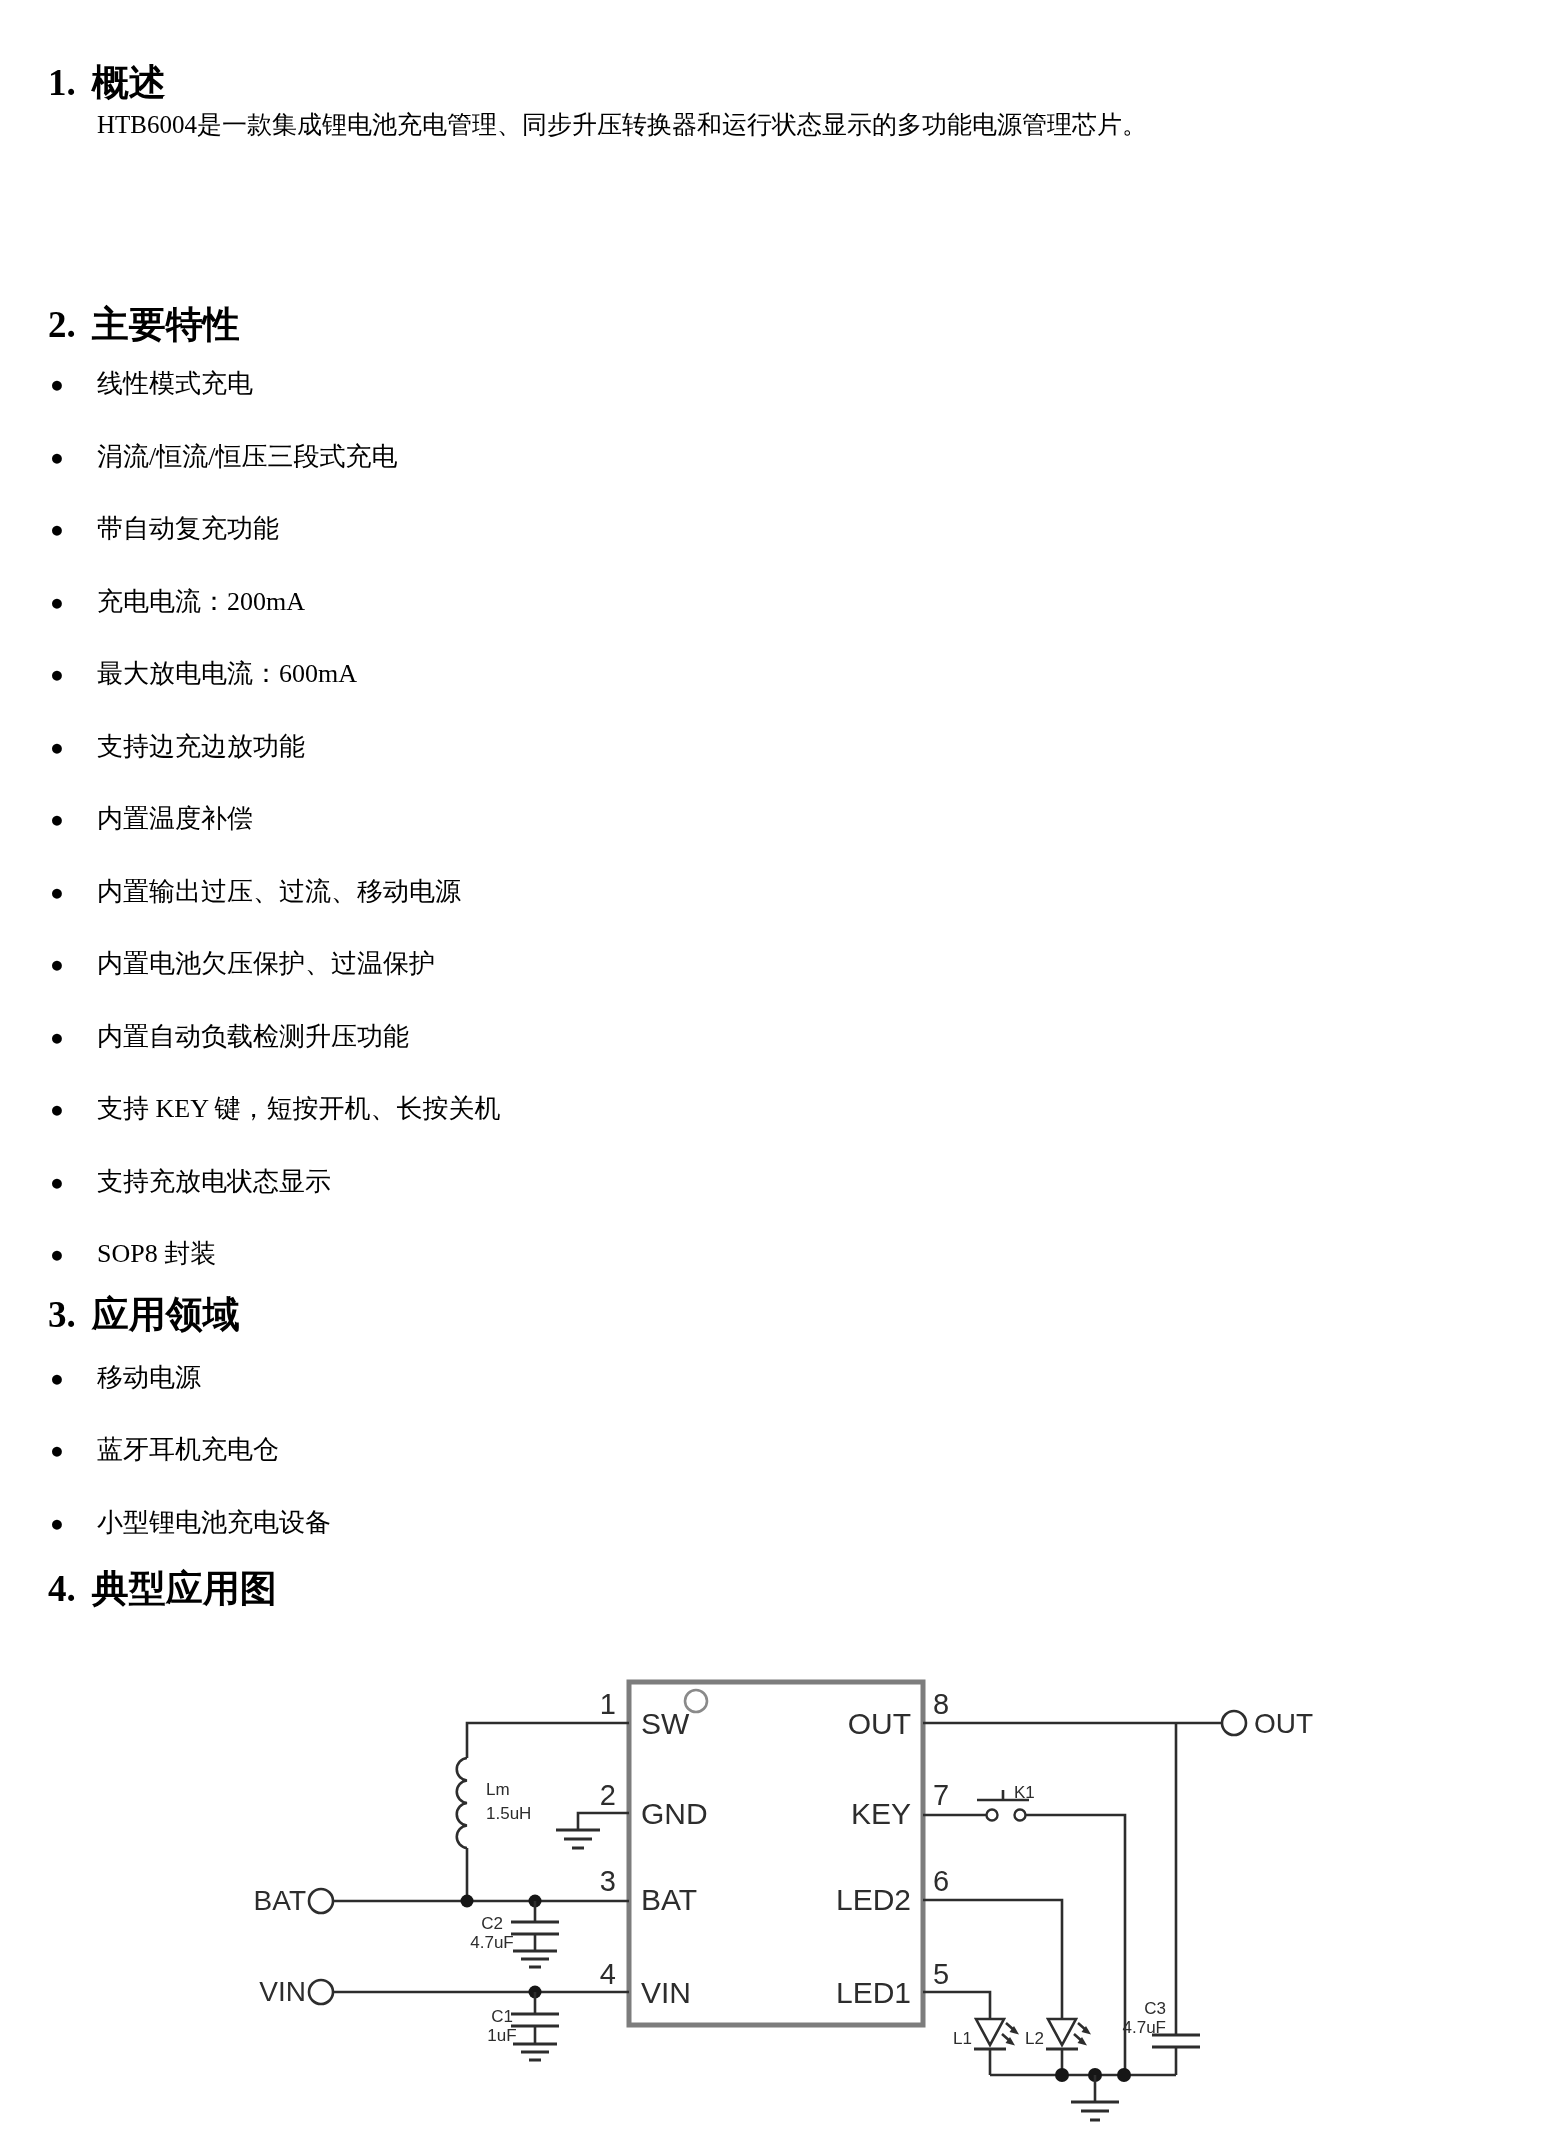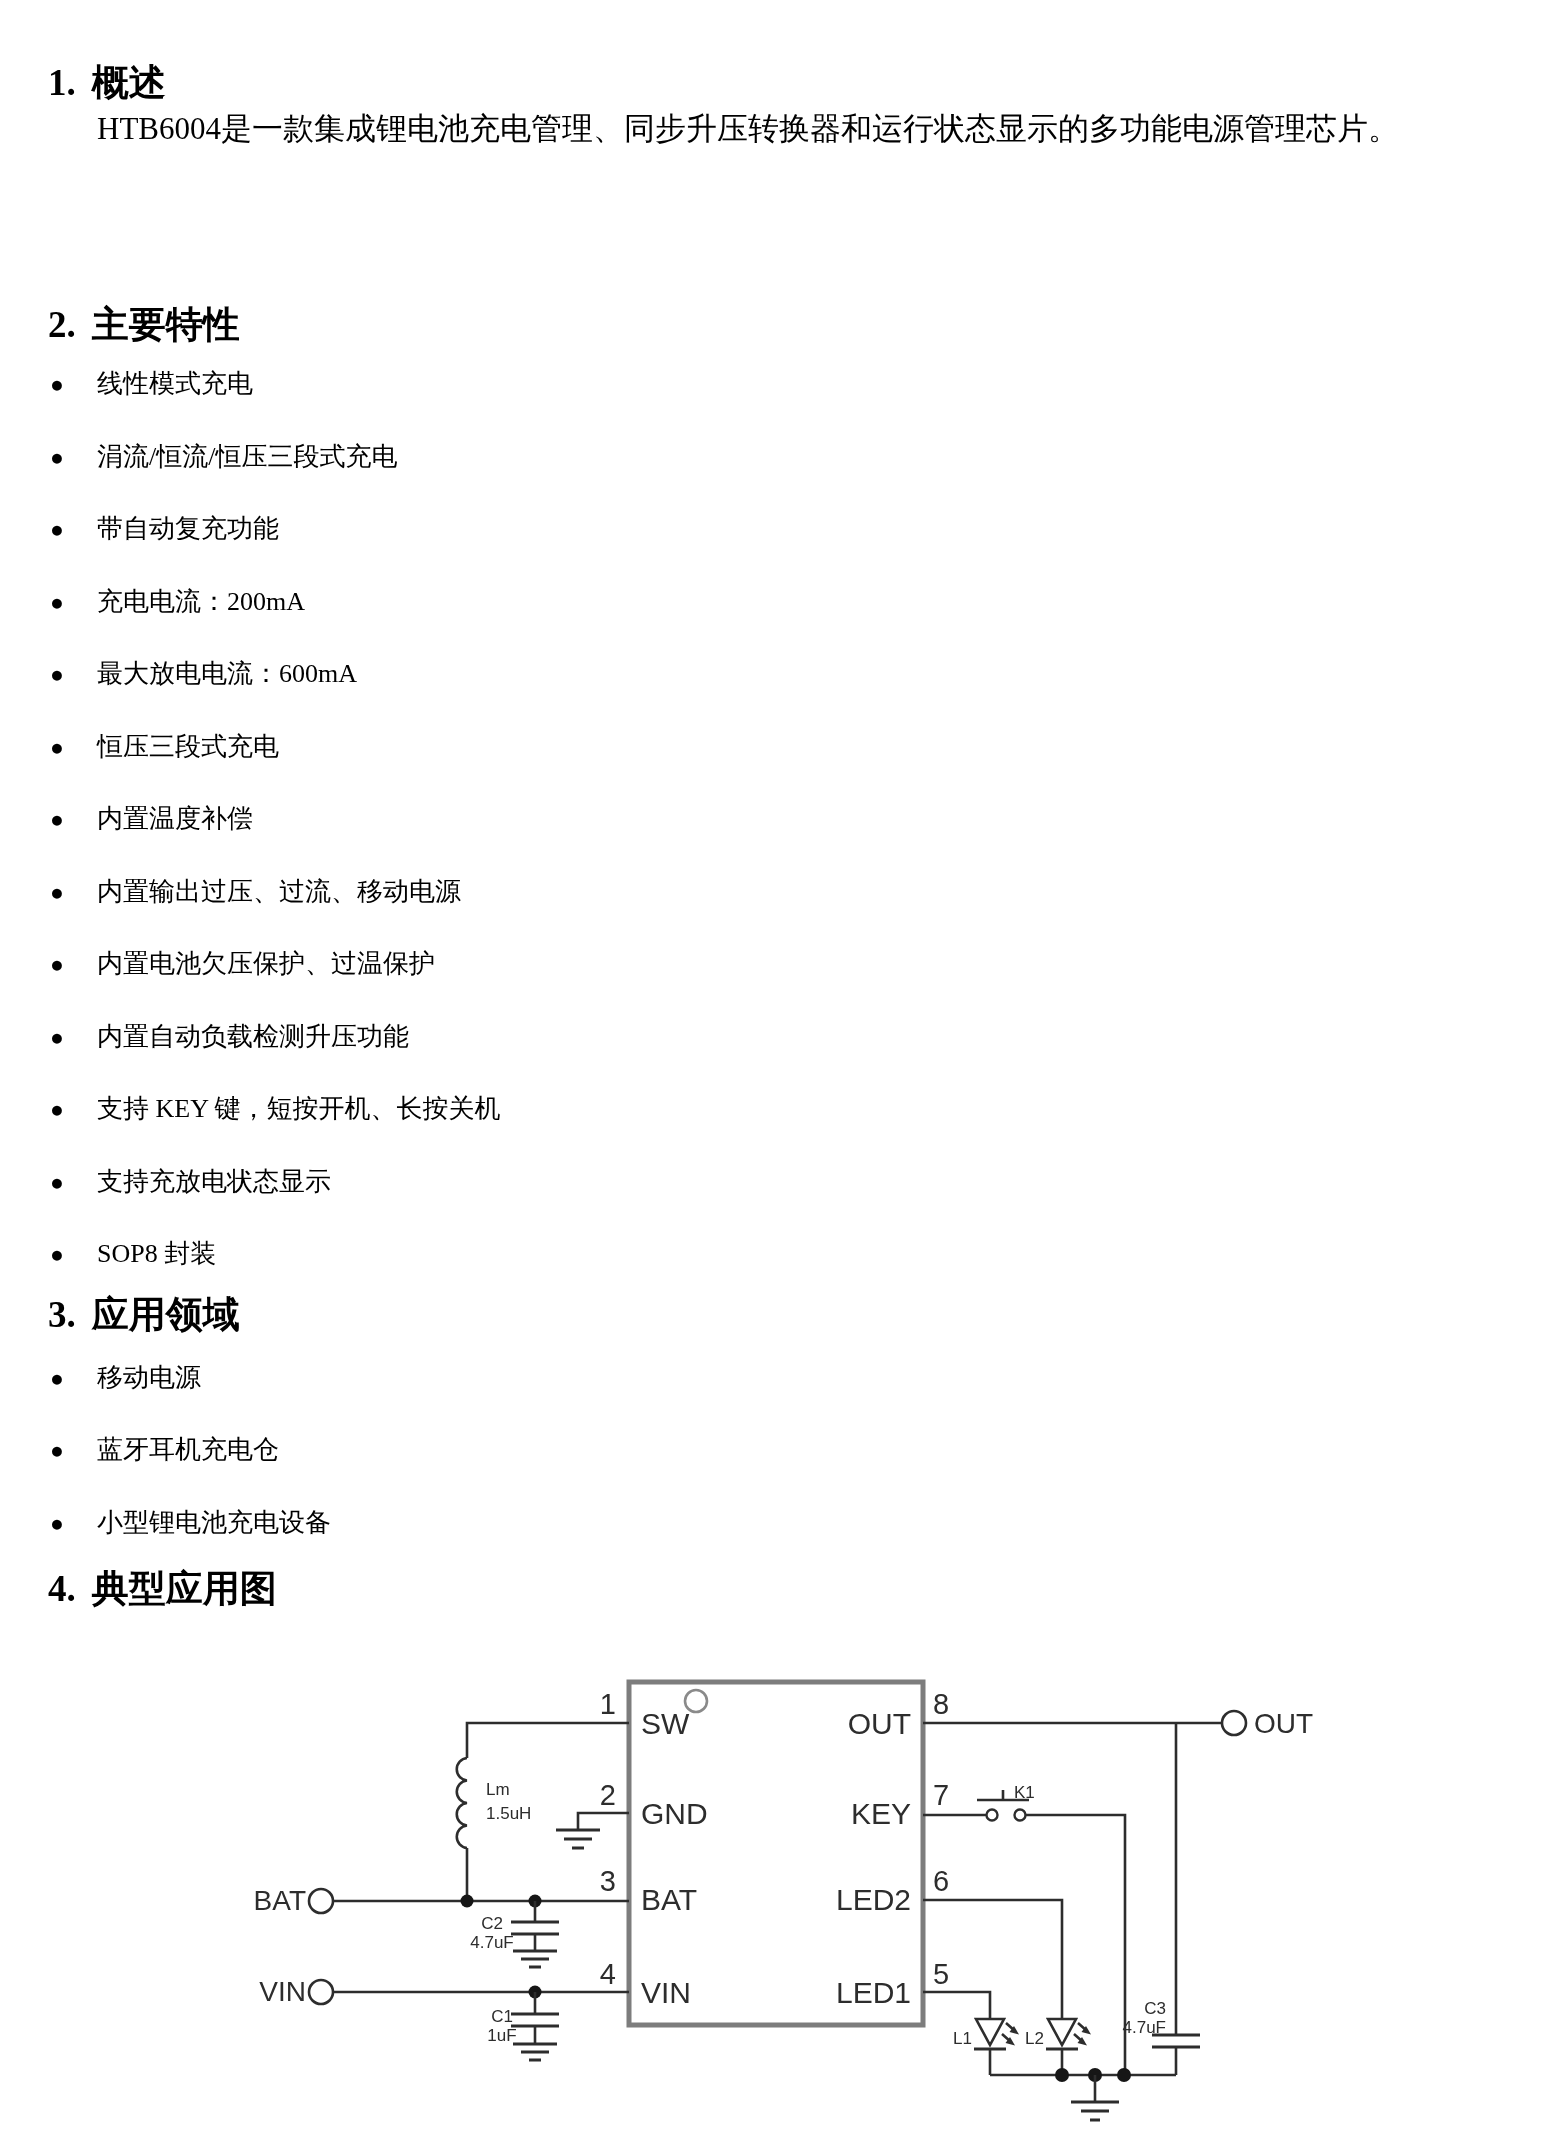--- a/index.html
+++ b/index.html
@@ -1,20 +1,20 @@
 <!DOCTYPE html>
 <html><head>
 <meta charset="utf-8">
 <style>
   html,body{margin:0;padding:0;background:#fff;}
   .page{position:relative;width:1542px;height:2148px;background:#ffffff;overflow:hidden;
         font-family:"Liberation Serif","DejaVu Serif",serif;color:#000;}
   .sec-h{position:absolute;left:48px;display:flex;gap:16px;font-weight:bold;
          font-size:37px;line-height:1.25;white-space:nowrap;}
-  .para{position:absolute;left:97px;font-size:31px;line-height:1.2;white-space:nowrap;}
+  .para{position:absolute;left:97px;font-size:25px;line-height:1.2;white-space:nowrap;}
   .li{position:absolute;left:50px;display:flex;align-items:center;font-size:26px;
       line-height:1.25;white-space:nowrap;}
   .li .dot{flex:0 0 47px;width:47px;font-size:23px;line-height:1;}
   .diagram-svg{position:absolute;left:0;top:1648px;}
   .wire{stroke:#2d2d2d;stroke-width:2.6;fill:none;}
   .thick{stroke:#2d2d2d;stroke-width:3;fill:none;}
   .chip{fill:#ffffff;stroke:#7d7d7d;stroke-width:5;}
   .dotj{fill:#161616;}
   .contact{fill:#ffffff;stroke:#2d2d2d;stroke-width:2.4;}
   .termc{fill:#ffffff;stroke:#2d2d2d;stroke-width:2.6;}
@@ -56,21 +56,21 @@
   <div class="li" style="top:586px">
       <span class="dot">●</span>
       <span>充电电流：200mA</span>
     </div>
   <div class="li" style="top:658px">
       <span class="dot">●</span>
       <span>最大放电电流：600mA</span>
     </div>
   <div class="li" style="top:731px">
       <span class="dot">●</span>
-      <span>恒压三段式充电</span>
+      <span>支持边充边放功能</span>
     </div>
   <div class="li" style="top:803px">
       <span class="dot">●</span>
       <span>内置温度补偿</span>
     </div>
   <div class="li" style="top:876px">
       <span class="dot">●</span>
       <span>内置输出过压、过流、移动电源</span>
     </div>
   <div class="li" style="top:948px">

